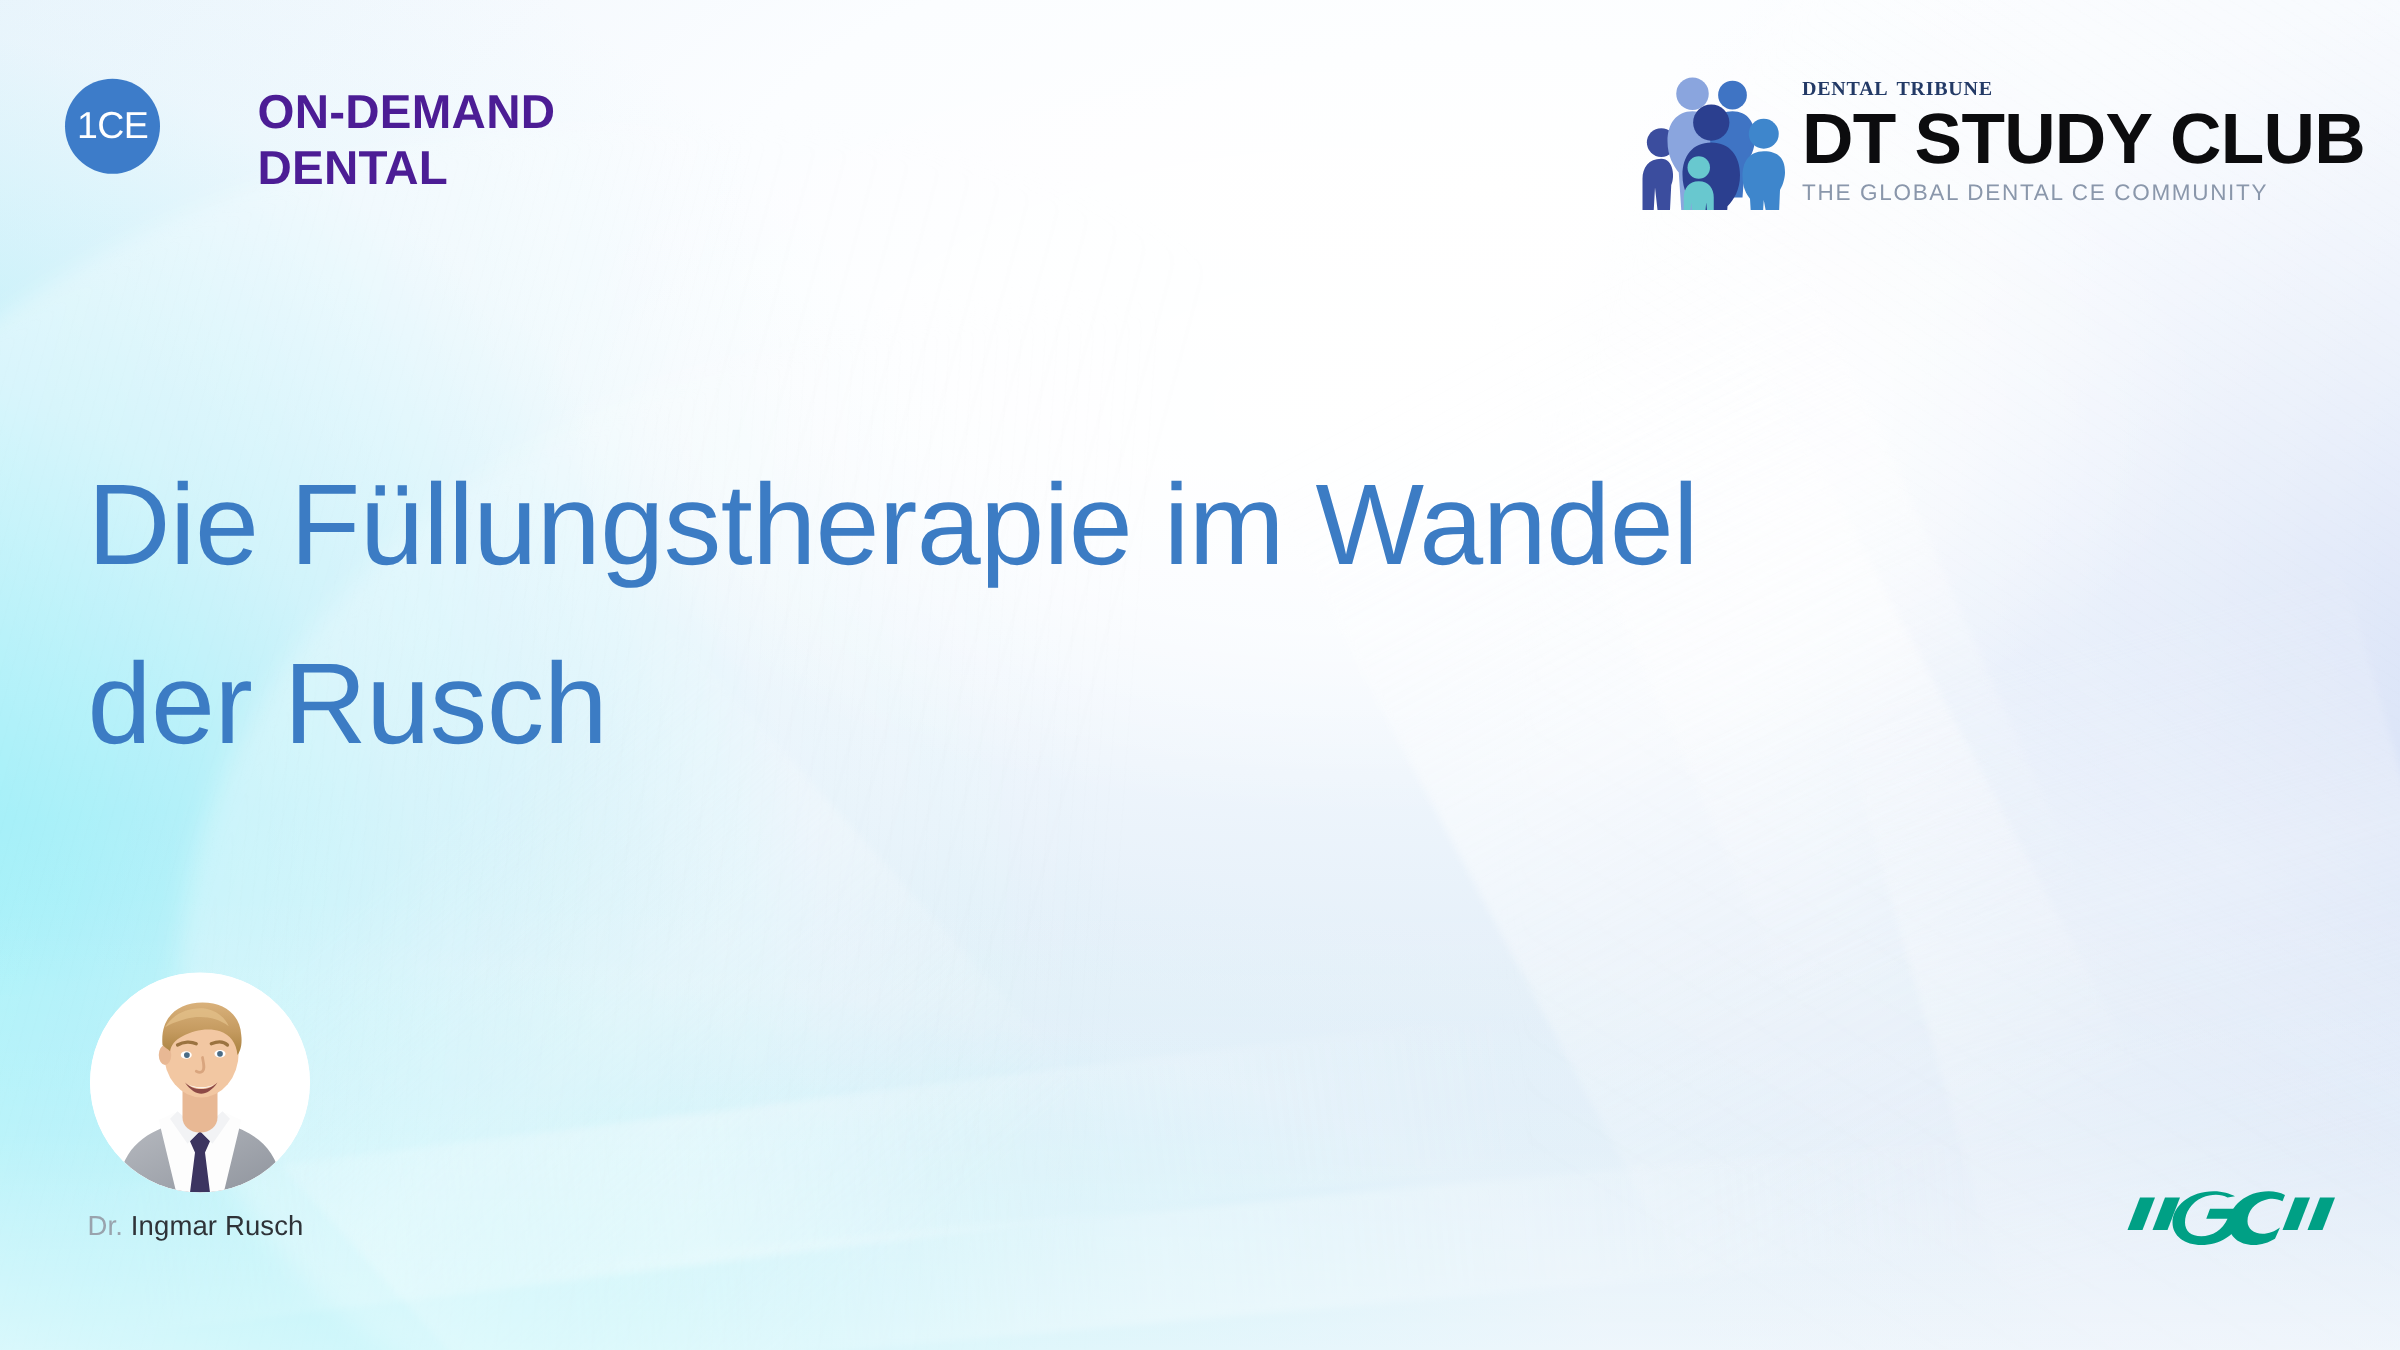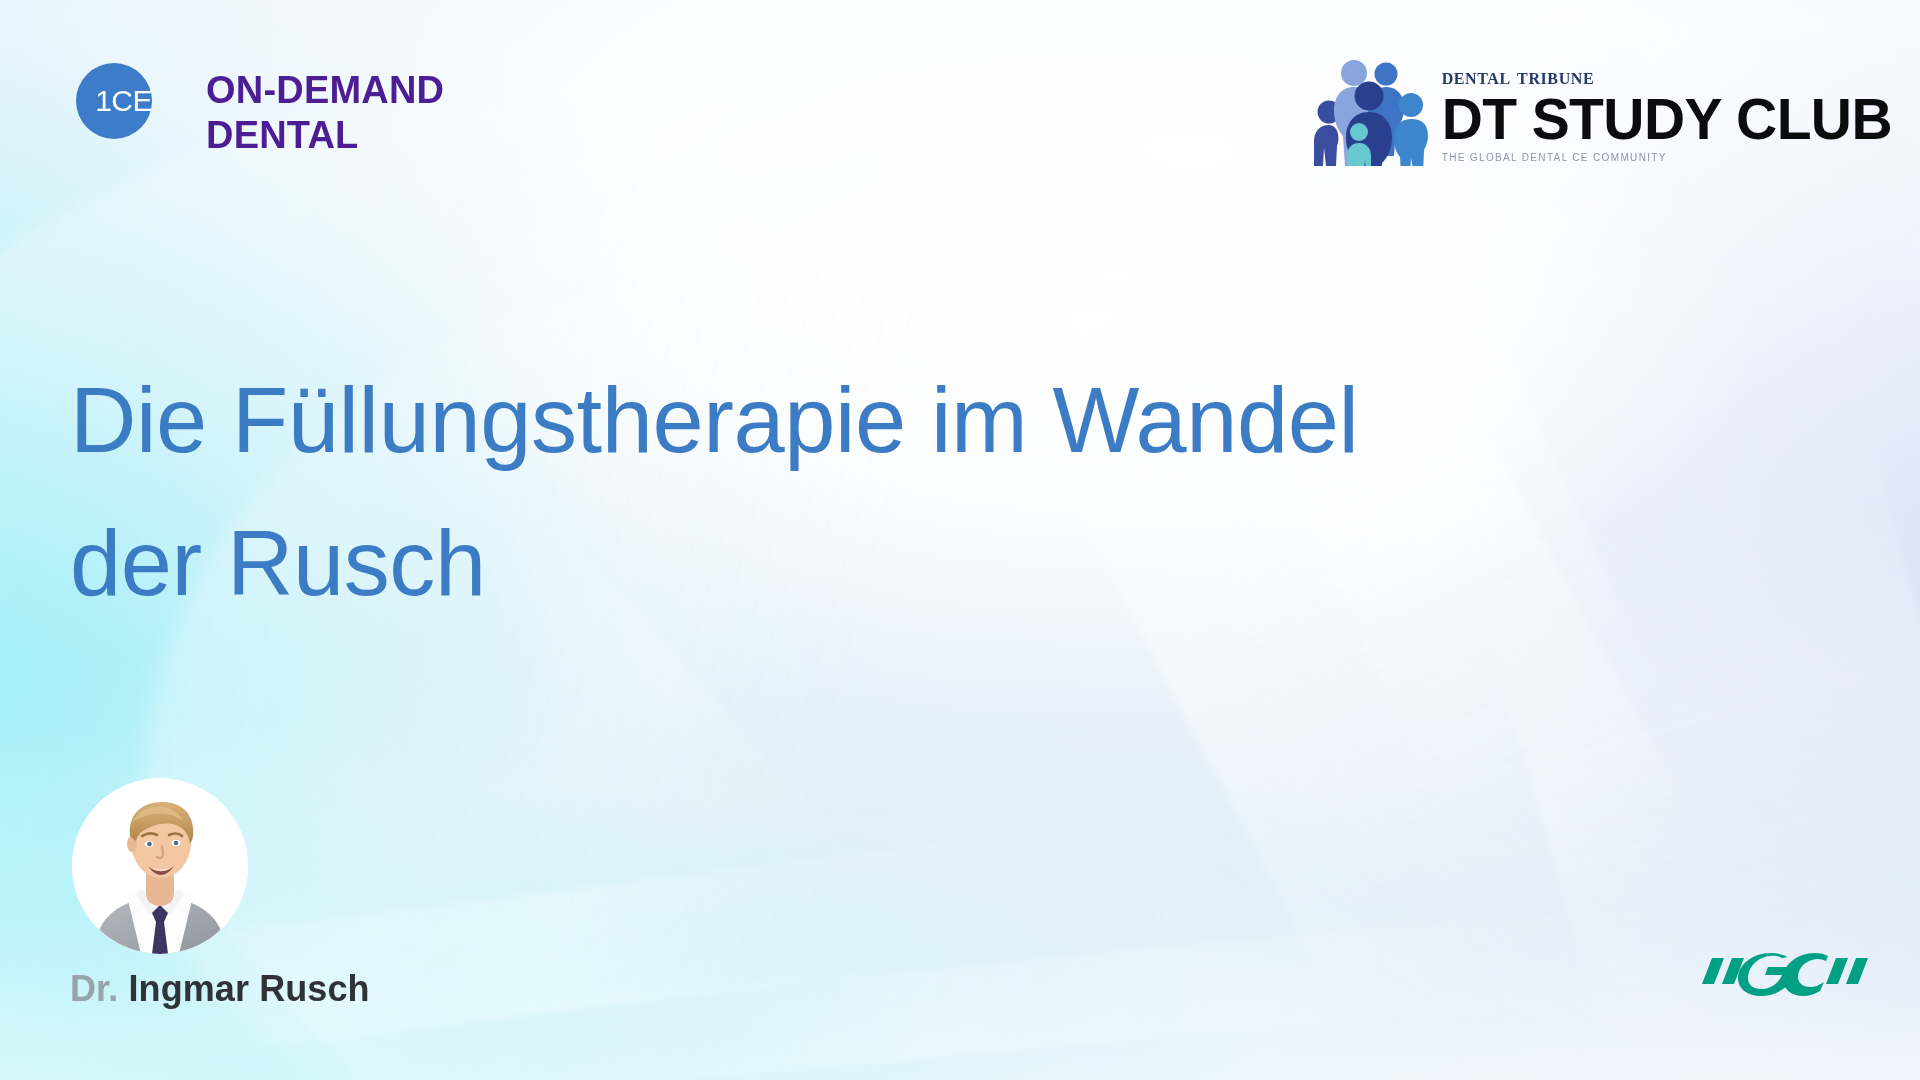--- a/index.html
+++ b/index.html
@@ -71,25 +71,25 @@
   .st1 { left: 980px; top: 420px; width: 760px; height: 400px; transform: rotate(62deg); opacity: 0.75; }
   .st2 { left: 1120px; top: 360px; width: 620px; height: 250px; transform: rotate(66deg); opacity: 0.55; }
   .st3 { left: 60px;  top: 880px; width: 1180px; height: 120px; transform: rotate(-7deg); opacity: 0.5; }
   .st4 { left: 420px; top: 960px; width: 1200px; height: 90px;  transform: rotate(-5deg); opacity: 0.45; }
   .st5 { left: 250px; top: 600px; width: 520px; height: 520px;  transform: rotate(48deg); opacity: 0.35; }
   .st6 { left: 1480px; top: 540px; width: 520px; height: 420px; transform: rotate(74deg); opacity: 0.45; }
 
   
   .ce-badge {
     position: absolute;
-    left: 76px; top: 63px;
+    left: 52px; top: 63px;
     width: 76px; height: 76px;
     border-radius: 50%;
     background: #3d7cc9;
-    display: flex; align-items: center; justify-content: flex-end;
+    display: flex; align-items: center; justify-content: center;
     color: #ffffff;
     font-size: 30px;
     font-weight: 500;
     letter-spacing: -0.5px;
     line-height: 1;
   }
   .kicker {
     position: absolute;
     left: 206px; top: 68px;
     color: #4c1d95;
@@ -116,21 +116,21 @@
   }
   .dt-main {
     color: #0c0c0e;
     font-size: 57px;
     font-weight: bold;
     letter-spacing: -0.6px;
     line-height: 1.02;
   }
   .dt-tag {
     color: #8a97ab;
-    font-size: 10px;
+    font-size: 18px;
     letter-spacing: 1.35px;
     line-height: 1.2;
     margin-top: 4px;
   }
 
   
   .title {
     position: absolute;
     left: 70px; top: 268px;
     width: 1560px;
@@ -148,22 +148,22 @@
     left: 72px; top: 778px;
     width: 176px; height: 176px;
     border-radius: 50%;
     background: #ffffff;
     overflow: hidden;
   }
   .avatar svg { display: block; width: 100%; height: 100%; }
   .speaker-name {
     position: absolute;
     left: 70px; top: 968px;
-    font-size: 36px;
-    font-weight: 700;
+    font-size: 22px;
+    font-weight: 400;
     color: #2f3338;
     letter-spacing: 0.1px;
     white-space: nowrap;
   }
   .speaker-name .pre { color: #99a3ad; }
 
   
   .gc-logo { position: absolute; right: 52px; top: 944px; width: 170px; height: 52px; }
   .gc-logo svg { display: block; width: 100%; height: 100%; }
 </style>

